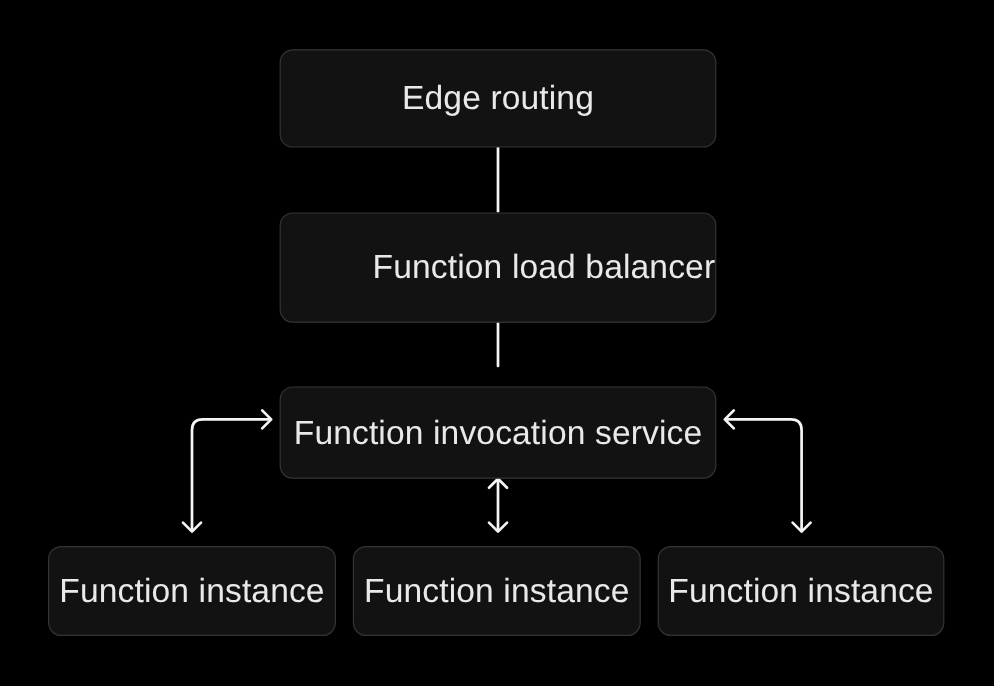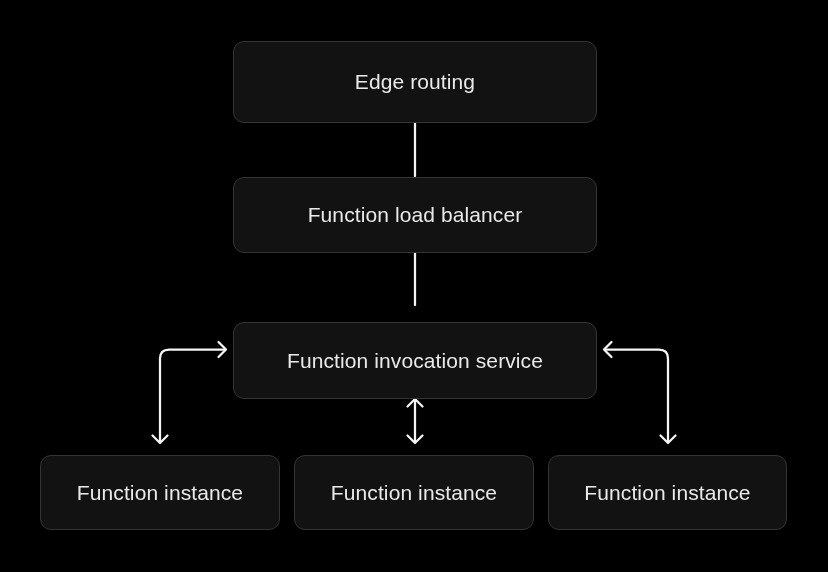--- a/index.html
+++ b/index.html
@@ -24,21 +24,21 @@
     box-sizing: border-box;
     background: var(--node-fill, #121212);
     border: 1px solid var(--node-border, #343434);
     border-radius: 11px;
     display: flex;
     align-items: center;
     justify-content: center;
   }
   .node-label {
     color: var(--node-text, #e9e9e9);
-    font-size: 21px;
+    font-size: 28px;
     font-weight: 400;
     letter-spacing: 0.1px;
     white-space: nowrap;
   }
   svg.connectors {
     position: absolute;
     left: 0;
     top: 0;
     width: 828px;
     height: 572px;
@@ -83,21 +83,21 @@
       <path class="stroke" d="M606 349.5 L659 349.5 Q668 349.5 668 358.5 L668 441"></path>
       <path class="stroke" d="M611.5 342 L604 349.5 L611.5 357"></path>
       <path class="stroke" d="M660.5 435.5 L668 443 L675.5 435.5"></path>
     </g>
   </svg>
 
   <div class="node" style="left:233px; top:41px; width:364px; height:82px;">
     <span class="node-label">Edge routing</span>
   </div>
 
-  <div class="node" style="left:233px; top:177px; width:364px; height:76px;">
+  <div class="node" style="left:233px; top:177px; width:364px; height:92px;justify-content:flex-end;">
     <span class="node-label">Function load balancer</span>
   </div>
 
   <div class="node" style="left:233px; top:306px; width:364px; height:77px;margin-top:16px;">
     <span class="node-label">Function invocation service</span>
   </div>
 
   <div class="node" style="left:40px; top:455px; width:240px; height:75px;">
     <span class="node-label">Function instance</span>
   </div>

